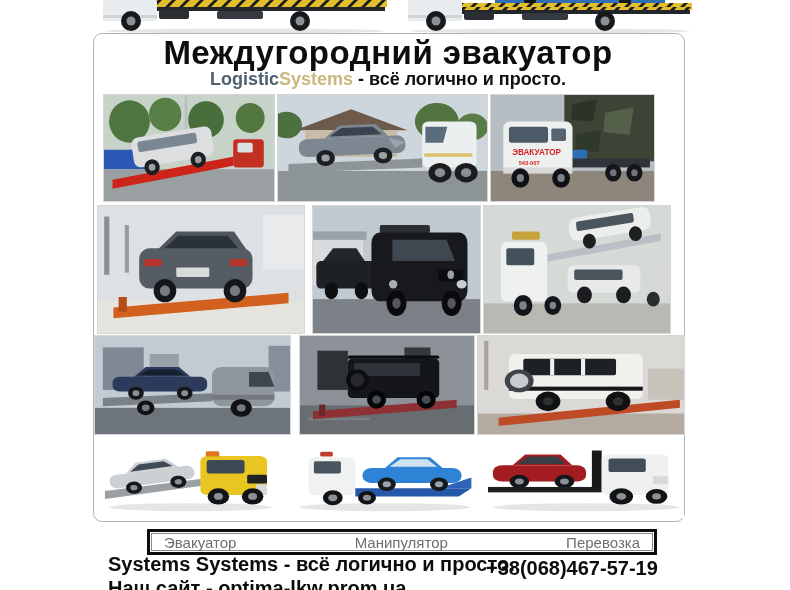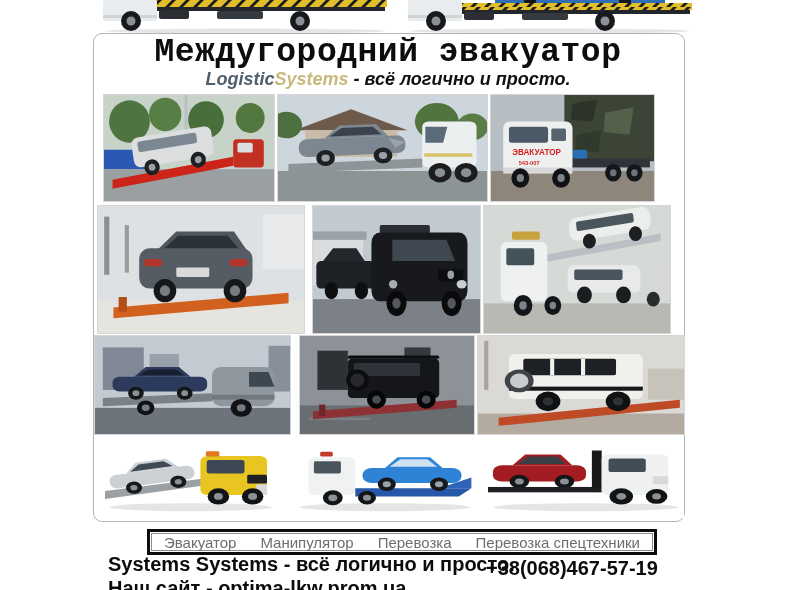--- a/index.html
+++ b/index.html
@@ -14,25 +14,25 @@
   }
   
   .top-strip{position:absolute;left:0;top:0;width:790px;height:36px;}
   .top-truck{position:absolute;top:0;height:33px;background:#fff;}
   .top-truck svg{display:block;width:100%;height:100%;}
   .tt-left{left:95px;width:300px;}
   .tt-right{left:400px;width:300px;}
   
   .title{
     position:absolute;left:93px;top:34px;width:590px;text-align:center;
-    font-size:33px;font-weight:700;letter-spacing:.5px;color:#0d0d0d;margin:0;font-family:Liberation Mono, monospace;
+    font-size:33px;font-weight:700;letter-spacing:.5px;color:#0d0d0d;margin:0;
   }
   .subtitle{
     position:absolute;left:93px;top:69px;width:590px;text-align:center;
-    font-size:18px;font-weight:700;margin:0;font-style:italic;
+    font-size:18px;font-weight:700;margin:0;
   }
   .brand-1{color:#4e5f6d;}
   .brand-2{color:#c9b87c;}
   .tagline{color:#101010;}
   
   .photo{position:absolute;outline:1px solid #d6d6d6;background:#cfd5d8;overflow:hidden;}
   .photo svg{display:block;width:100%;height:100%;}
   .render{outline:none;background:#fff;}
   
   .menu-bar{
@@ -397,21 +397,20 @@
         <circle cx="136" cy="88" r="5" fill="#8b9196"></circle>
       <circle cx="172" cy="88" r="11" fill="#111315"></circle>
         <circle cx="172" cy="88" r="4.5" fill="#8b9196"></circle>
     </svg>
   </figure>
 
   <nav class="menu-bar">
     <span class="menu-item">Эвакуатор</span>
     <span class="menu-item">Манипулятор</span>
     <span class="menu-item">Перевозка</span>
-    <span class="menu-item">Перевозка спецтехники</span>
   </nav>
 
   <div class="footer-left">
     <div>Systems Systems - всё логично и просто.</div>
     <div>Наш сайт - optima-lkw.prom.ua</div>
   </div>
   <div class="footer-right">
     <div>+38(068)467-57-19</div>
   </div>
 

